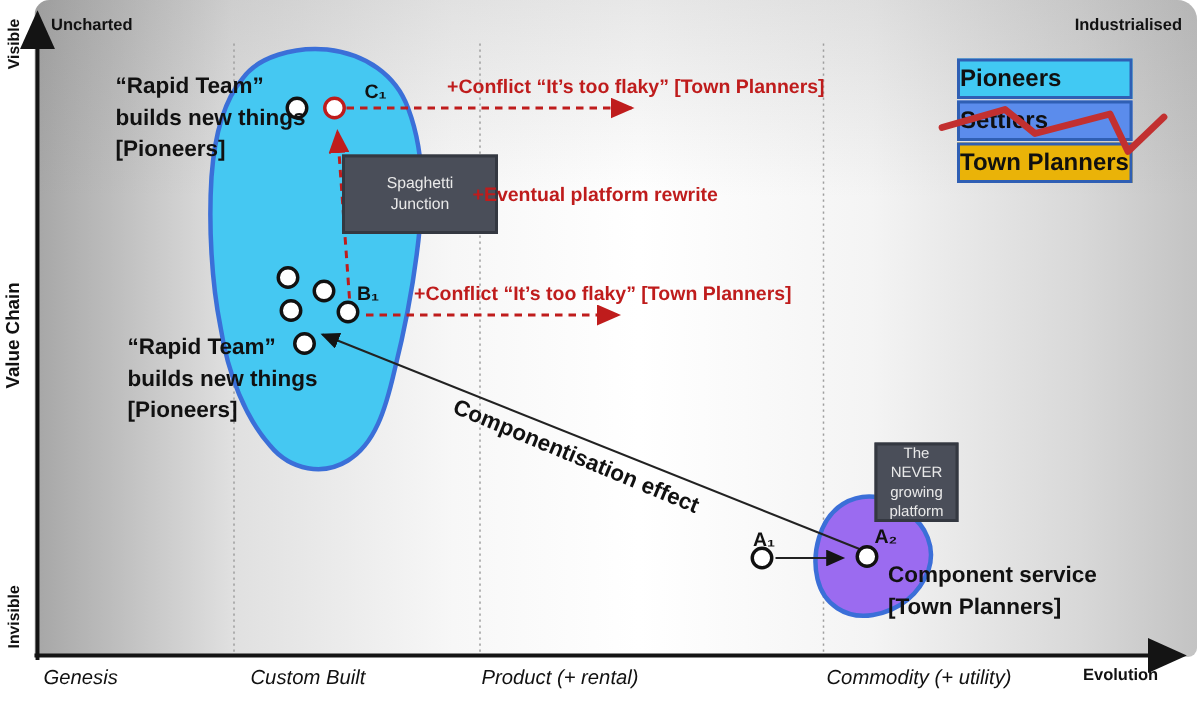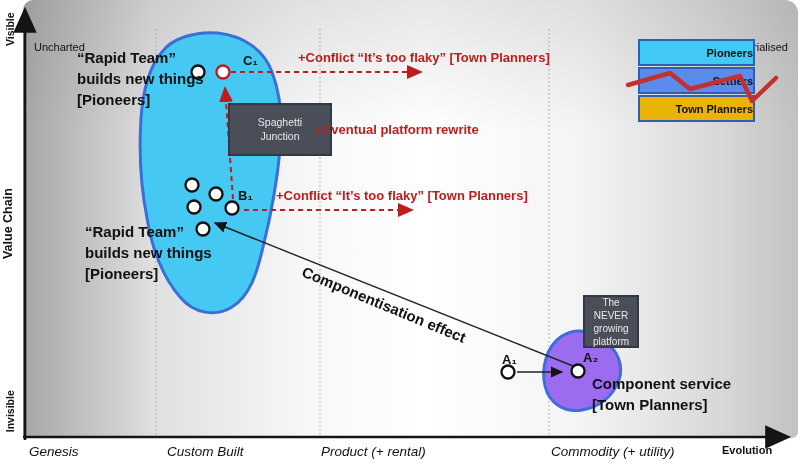--- a/index.html
+++ b/index.html
@@ -11,37 +11,37 @@
   #canvas{
     position:absolute;left:23px;top:0;width:775px;height:438px;
     border-radius:10px 13px 6px 0;
     background-image:
       linear-gradient(to bottom, rgba(110,110,110,0.16), rgba(255,255,255,0) 30%),
       linear-gradient(to right, #a6a6a6 0%, #e0e0e0 17%, #f7f7f7 36%, #ffffff 52%, #f4f4f4 72%, #d8d8d8 90%, #c3c3c3 100%);
   }
   svg{position:absolute;left:0;top:0;}
   .txt{position:absolute;white-space:pre-line;line-height:1.38;}
   .bold{font-weight:bold;}
-  .corner{font-size:11px;font-weight:normal;margin-top:30px;}
+  .corner{font-size:11px;font-weight:bold;}
   .grouplabel{font-size:15px;font-weight:bold;line-height:21px;}
   .nodelabel{font-size:13px;font-weight:bold;}
   .red{font-size:13px;font-weight:bold;}
   .stage-label{font-size:13.5px;font-style:italic;}
   .rot{transform:rotate(-90deg);text-align:center;}
   .darkbox{
     position:absolute;background:#4a4e59;border:2px solid #343841;
     color:#e9e9e9;display:flex;align-items:center;justify-content:center;
     text-align:center;font-size:10.5px;line-height:1.3;white-space:pre-line;
     box-sizing:border-box;
   }
   #legend{position:absolute;left:638px;top:39px;width:117px;}
   .legend-row{
     height:27px;margin-bottom:1px;border:2px solid #2f5fb4;box-sizing:border-box;
-    display:flex;align-items:center;justify-content:flex-end;
-    font-size:11px;font-weight:bold;color:#101010;
+    display:flex;align-items:center;justify-content:flex-start;
+    font-size:16px;font-weight:bold;color:#101010;
   }
   #componentisation-label{
     position:absolute;left:306px;top:263px;font-size:15px;font-weight:bold;
     transform:rotate(22.5deg);transform-origin:left top;white-space:nowrap;
   }
 </style>
 </head>
 <body>
 
 <div id="stage">

